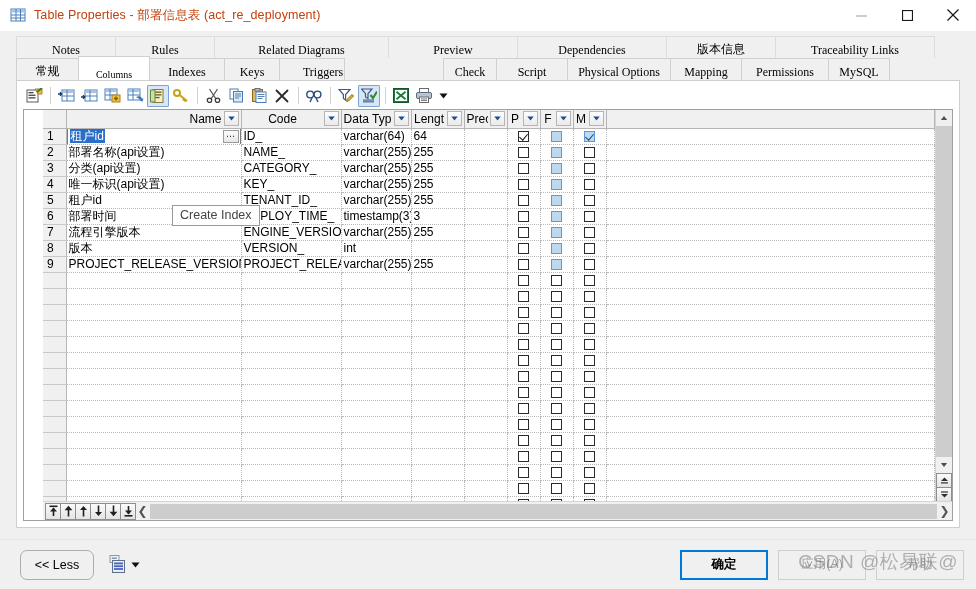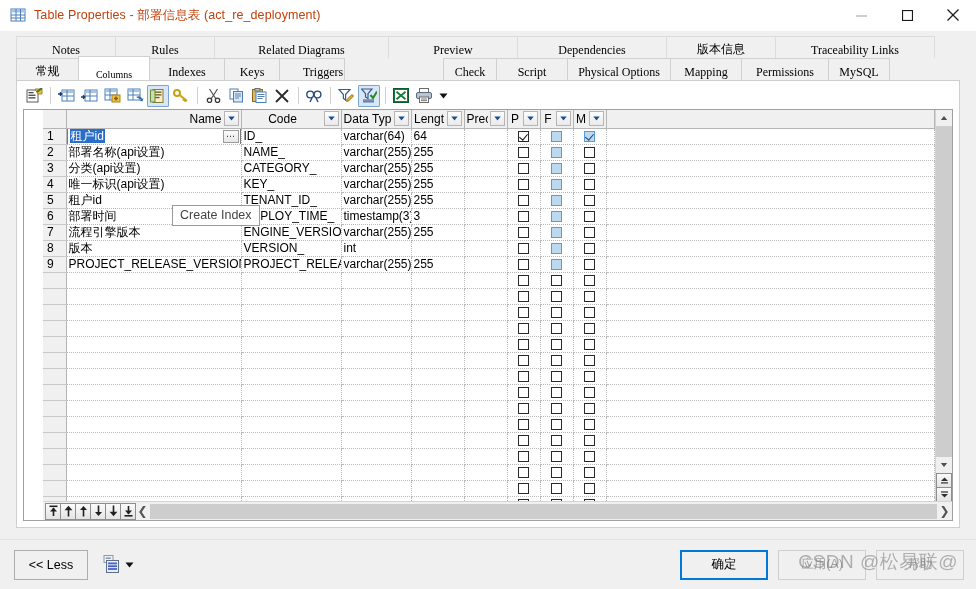--- a/index.html
+++ b/index.html
@@ -248,22 +248,22 @@
     border-top: 1px solid #e4e4e4;
   }
   .btn {
     height: 30px;
     border: 1px solid #adadad;
     background: #f0f0f0;
     font-size: 12.5px;
     display: flex; align-items: center; justify-content: center;
     color: #000;
   }
-  .btn.less { width: 74px; margin-left: 14px; }
-  .btn.primary { border: 2px solid #0078d7; background: #f0f0f0; }
+  .btn.less { width: 74px; margin-left: 20px; border-radius: 7px; }
+  .btn.primary { border: 2px solid #0078d7; background: #f0f0f0; font-weight: bold; }
   .btn.disabled { color: #a0a0a0; border-color: #cfcfcf; background: #f0f0f0; }
   .footer .report-icon { width: 22px; height: 24px; margin-left: 12px; display:flex; align-items:center; justify-content:center; }
   .footer .report-arrow { width: 14px; height: 24px; display:flex; align-items:center; justify-content:center; }
   .footer .right-group { margin-left: auto; display: flex; gap: 10px; margin-right: 12px; }
   .footer .right-group .btn { width: 88px; }
 
   .watermark {
     position: absolute;
     right: 18px; bottom: 14px;
     font-size: 19px;

